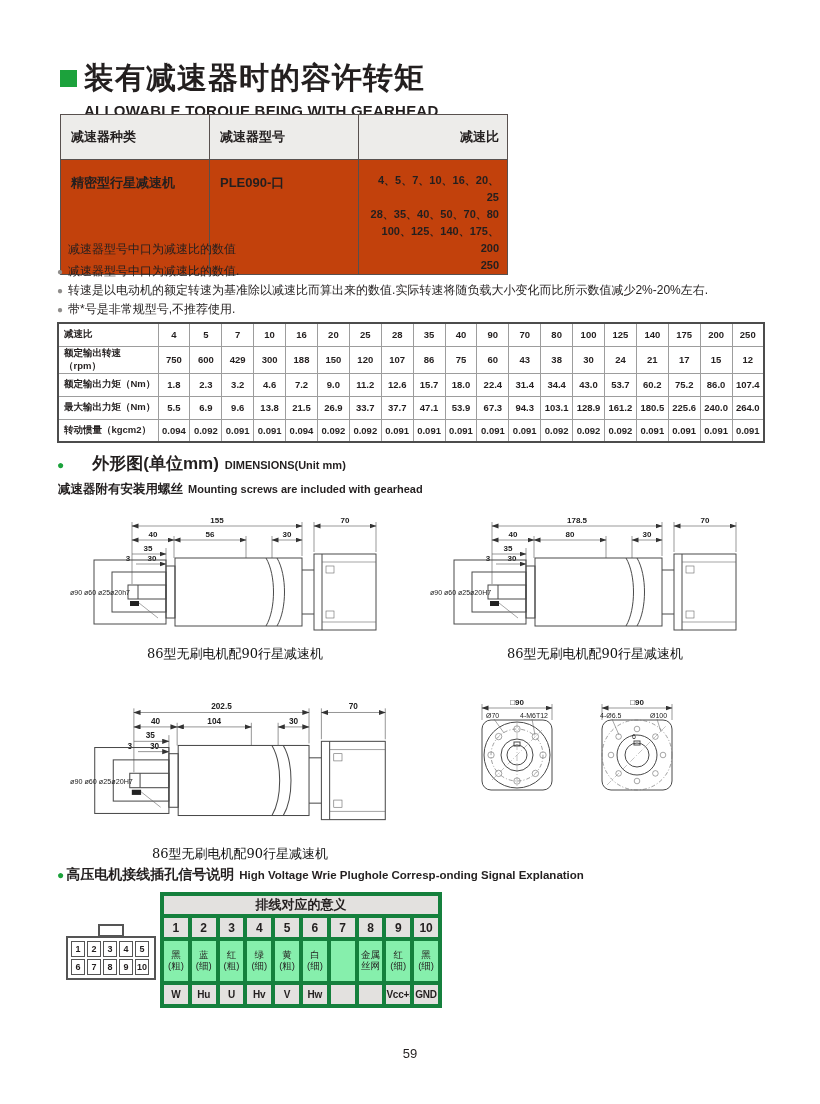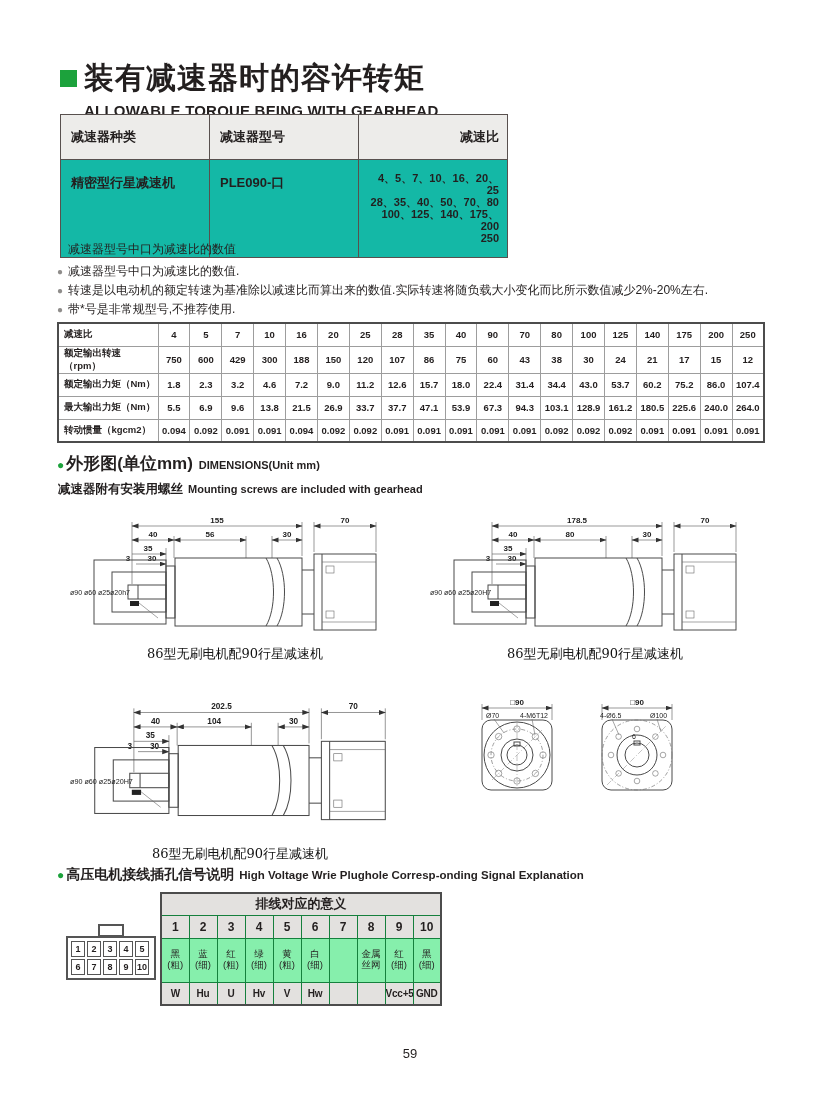--- a/index.html
+++ b/index.html
@@ -10,39 +10,39 @@
   .title-block { position: absolute; left: 60px; top: 58px; }
   .title-zh { font-size: 30px; font-weight: bold; letter-spacing: 1px; display: flex; align-items: center; }
   .green-sq { display: inline-block; width: 17px; height: 17px; background: #1ca23c; margin-right: 7px; }
   .title-en { font-size: 15px; font-weight: bold; margin: 3px 8px 0 24px; letter-spacing: 0.2px; }
 
   
   .t1 { position: absolute; left: 60px; top: 114px; width: 448px; border-collapse: collapse; table-layout: fixed; }
   .t1 th, .t1 td { border: 1px solid #58504e; vertical-align: top; }
   .t1 th { background: #edecea; height: 45px; font-size: 13px; text-align: left; padding: 13px 8px 0 10px; font-weight: bold; }
   .t1 th.rt { text-align: right; }
-  .t1 td { height: 98px; font-size: 13px; font-weight: bold; padding: 14px 8px 0 10px; background: #14b8a6; margin-left: 40px; }
+  .t1 td { height: 98px; font-size: 13px; font-weight: bold; padding: 14px 8px 0 10px; background: #c2410c; margin-left: 40px; }
   .t1 td.ratios { padding-top: 12px; text-align: right; font-size: 11px; }
-  .ratio-line { line-height: 12px; font-weight: bold; }
+  .ratio-line { line-height: 17px; font-weight: bold; }
   .footnote { position: absolute; left: 68px; top: 241px; font-size: 12px; }
 
   
   .notes { position: absolute; left: 57px; top: 262px; }
   .note-line { font-size: 12px; line-height: 19px; display: flex; align-items: baseline; }
   .note-bullet { color: #8f8d8b; font-size: 10px; margin-right: 5px; }
 
   
   .spec { position: absolute; left: 57px; top: 322px; width: 708px; border-collapse: collapse; table-layout: fixed; border: 2px solid #4c4c4c; }
   .spec td { border: 1px solid #9d9d9d; height: 23px; text-align: center; font-size: 9.5px; font-weight: 600; padding: 0; background: #fff; }
   .spec td.lbl { text-align: left; padding-left: 5px; width: 100px; }
 
   
   .dim-head { position: absolute; left: 57px; top: 452px; display: flex; align-items: baseline; }
   .dim-bullet { color: #1ca23c; font-size: 12px; margin-right: 2px; }
-  .dim-zh { font-size: 17px; font-weight: bold; }
+  .dim-zh { font-size: 17px; font-weight: bold; margin-left: 26px; }
   .dim-en { font-size: 11px; font-weight: bold; margin-left: 6px; }
   .dim-sub { position: absolute; left: 58px; top: 481px; display: flex; align-items: baseline; }
   .sub-zh { font-size: 12.5px; font-weight: 600; }
   .sub-en { font-size: 11px; font-weight: 600; margin-left: 5px; }
 
   
   .draw { position: absolute; }
   .draw .ln { fill: none; stroke: #4a4a4a; stroke-width: 1; }
   .draw .thin { fill: none; stroke: #6a6a6a; stroke-width: 0.6; }
   .draw .dim, .draw .ext { stroke: #555; stroke-width: 0.6; fill: none; }
@@ -57,21 +57,21 @@
   .wir-zh { font-size: 14px; font-weight: bold; }
   .wir-en { font-size: 11.5px; font-weight: bold; margin-left: 5px; }
 
   .connector { position: absolute; left: 66px; top: 924px; width: 90px; }
   .latch { width: 26px; height: 13px; border: 2px solid #555; margin: 0 auto; background: #fff; }
   .plug-body { border: 2px solid #555; padding: 2px; background: #fff; margin-top: -1px; }
   .pin-grid { display: flex; flex-wrap: wrap; width: 80px; }
   .pin-cell { width: 14px; height: 16px; border: 1px solid #555; margin: 1px; font-size: 9px; font-weight: bold; display: flex; align-items: center; justify-content: center; }
 
   .wt { position: absolute; left: 160px; top: 892px; width: 282px; border-collapse: collapse; table-layout: fixed; border: 2px solid #4c4c4c; }
-  .wt td { border: 1px solid #15803d; text-align: center; vertical-align: middle; overflow: hidden; margin-top: 16px; }
+  .wt td { border: 4px solid #15803d; text-align: center; vertical-align: middle; overflow: hidden; margin-top: 16px; }
   .wt-title { background: #e3e1df; font-weight: bold; font-size: 13px; height: 22px; }
   .wt-num { background: #e3e1df; font-weight: bold; font-size: 12px; height: 23px; }
   .wt-color { background: #86efac; font-size: 9.5px; height: 44px; line-height: 1.15; padding: 0 1px; word-break: break-all; }
   .wt-sig { background: #e3e1df; font-weight: bold; font-size: 10px; height: 23px; letter-spacing: -0.2px; }
 
   .page-num { position: absolute; left: 0; right: 0; top: 1046px; text-align: center; font-size: 13px; }
 </style>
 </head>
 <body>
 

